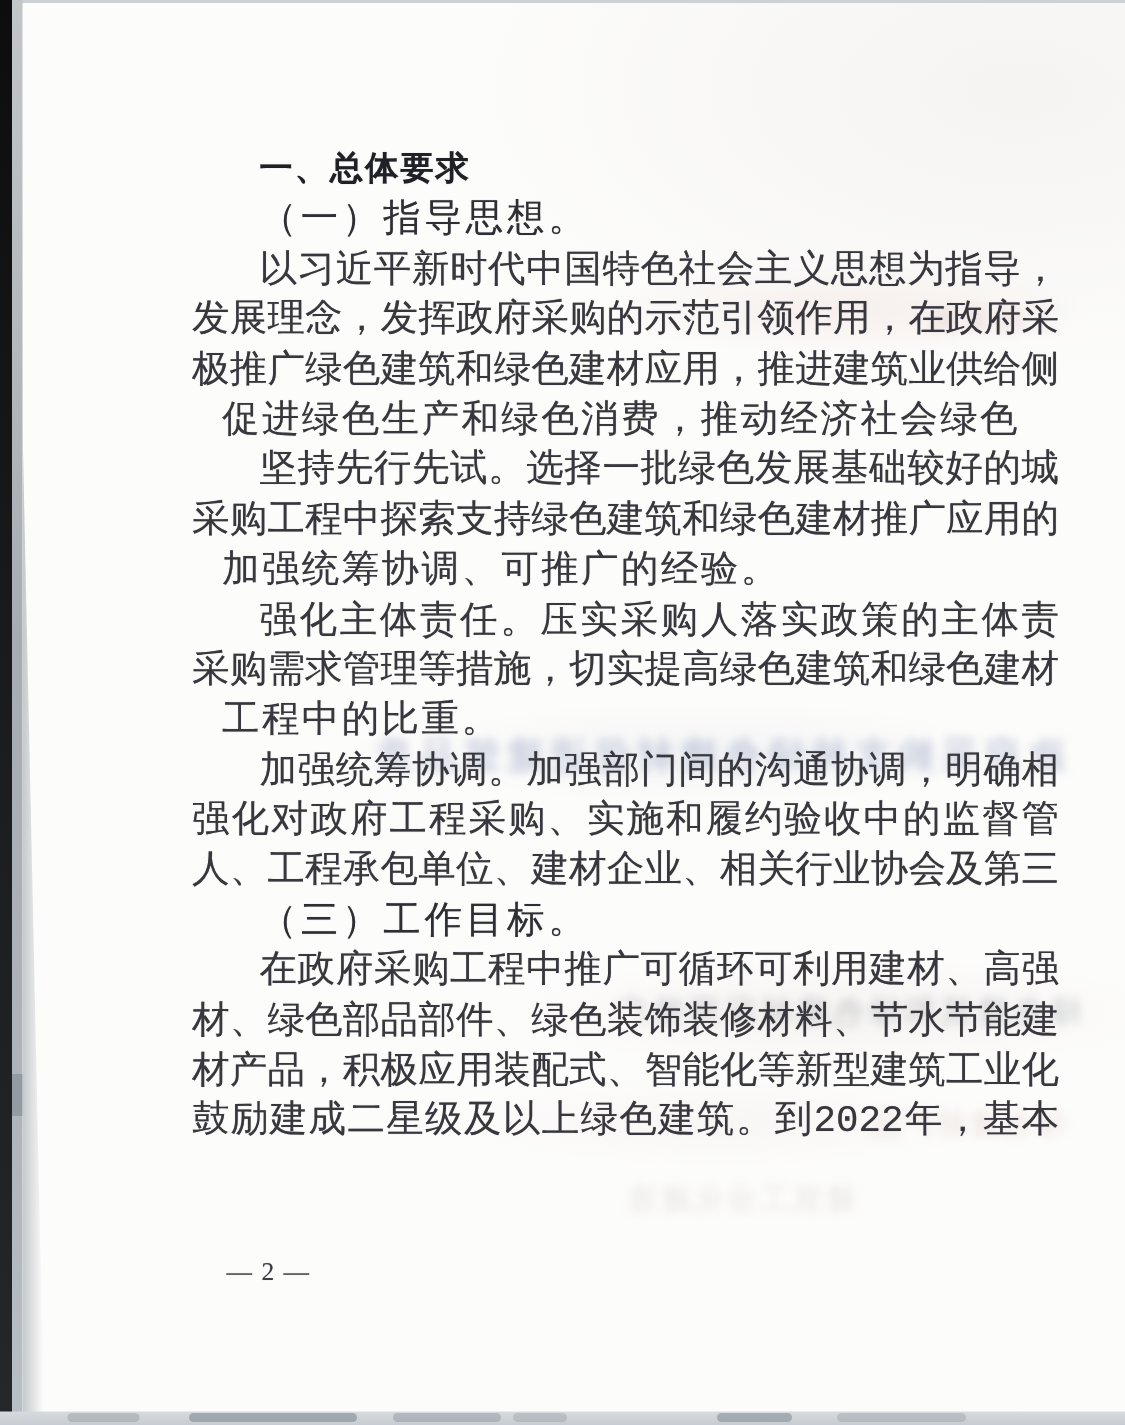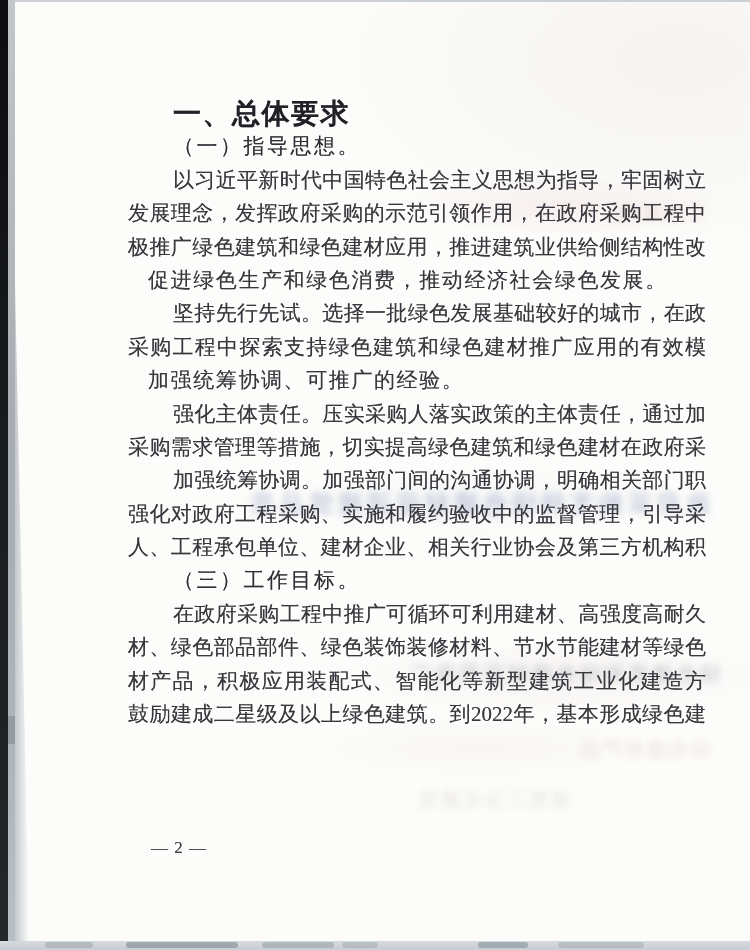--- a/index.html
+++ b/index.html
@@ -42,24 +42,24 @@
     font-family:"Liberation Sans","DejaVu Sans",sans-serif;font-weight:bold;
     white-space:nowrap;overflow:hidden;pointer-events:none;}
   .g0{left:245px;top:487px;width:465px;font-size:25px;letter-spacing:4px;color:rgba(120,136,178,0.34);}
   .g1{left:375px;top:660px;width:345px;font-size:21px;letter-spacing:3px;color:rgba(142,148,160,0.30);}
   .g2{left:520px;top:200px;width:185px;font-size:20px;letter-spacing:2px;color:rgba(205,158,158,0.22);}
   .g3{left:430px;top:736px;width:280px;font-size:20px;letter-spacing:2px;color:rgba(198,162,162,0.18);}
   .g4{left:270px;top:786px;width:300px;font-size:20px;letter-spacing:2px;color:rgba(172,160,160,0.16);}
 
   
   .textblock{position:absolute;left:128px;top:97px;width:578px;}
-  .line{height:33.4px;line-height:33.4px;font-size:21px;color:#37373d;overflow:hidden;
-    text-shadow:0 0 0.5px rgba(55,55,65,0.55);}
-  .heading{font-family:Liberation Serif, serif;font-weight:bold;
-    font-size:28px;letter-spacing:1.5px;color:#202027;text-indent:45px;}
+  .line{height:33.4px;line-height:33.4px;font-size:25px;color:#37373d;overflow:hidden;
+    text-shadow:0 0 0.5px rgba(55,55,65,0.55);font-family:Liberation Mono, monospace;}
+  .heading{font-family:Liberation Mono, monospace;font-weight:bold;
+    font-size:22px;letter-spacing:1.5px;color:#202027;text-indent:45px;}
   .subheading{letter-spacing:2.5px;color:#2e2e35;text-indent:45px;}
   .body{text-align:justify;text-align-last:justify;}
   .body-indent{text-align:justify;text-align-last:justify;text-indent:45px;}
   .body-last{letter-spacing:1.6px;margin-left:20px;}
 
   .page-number{position:absolute;left:151px;top:837px;height:22px;line-height:22px;
     font-size:17px;letter-spacing:1px;color:#3d3d43;text-shadow:0 0 0.5px rgba(55,55,65,0.5);}
 </style>
 </head>
 <body>
@@ -90,20 +90,21 @@
       <div class="line subheading">（一）指导思想。</div>
       <div class="line body-indent">以习近平新时代中国特色社会主义思想为指导，牢固树立新</div>
       <div class="line body">发展理念，发挥政府采购的示范引领作用，在政府采购工程中积</div>
       <div class="line body">极推广绿色建筑和绿色建材应用，推进建筑业供给侧结构性改革，</div>
       <div class="line body-last">促进绿色生产和绿色消费，推动经济社会绿色发展。</div>
       <div class="line body-indent">坚持先行先试。选择一批绿色发展基础较好的城市，在政府</div>
       <div class="line body">采购工程中探索支持绿色建筑和绿色建材推广应用的有效模式，</div>
       <div class="line body-last">加强统筹协调、可推广的经验。</div>
       <div class="line body-indent">强化主体责任。压实采购人落实政策的主体责任，通过加强</div>
       <div class="line body">采购需求管理等措施，切实提高绿色建筑和绿色建材在政府采购</div>
+      <div class="line body-last">工程中的比重。</div>
       <div class="line body-indent">加强统筹协调。加强部门间的沟通协调，明确相关部门职责，</div>
       <div class="line body">强化对政府工程采购、实施和履约验收中的监督管理，引导采购</div>
       <div class="line body">人、工程承包单位、建材企业、相关行业协会及第三方机构积极</div>
       <div class="line subheading">（三）工作目标。</div>
       <div class="line body-indent">在政府采购工程中推广可循环可利用建材、高强度高耐久建</div>
       <div class="line body">材、绿色部品部件、绿色装饰装修材料、节水节能建材等绿色建</div>
       <div class="line body">材产品，积极应用装配式、智能化等新型建筑工业化建造方式，</div>
       <div class="line body">鼓励建成二星级及以上绿色建筑。到2022年，基本形成绿色建筑</div>
     </div>
 

